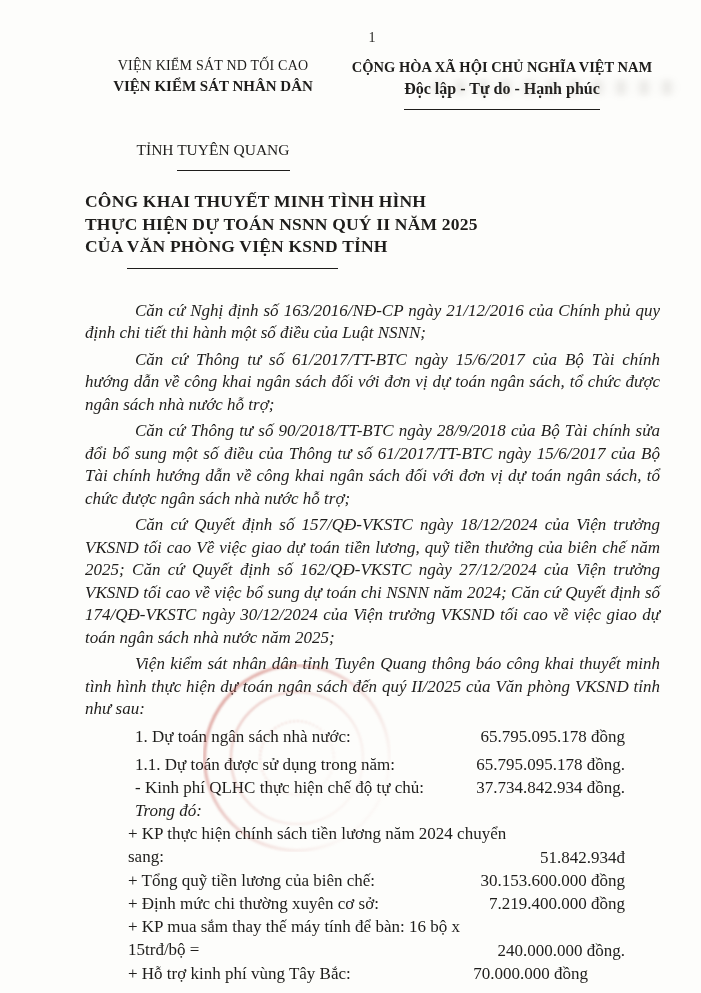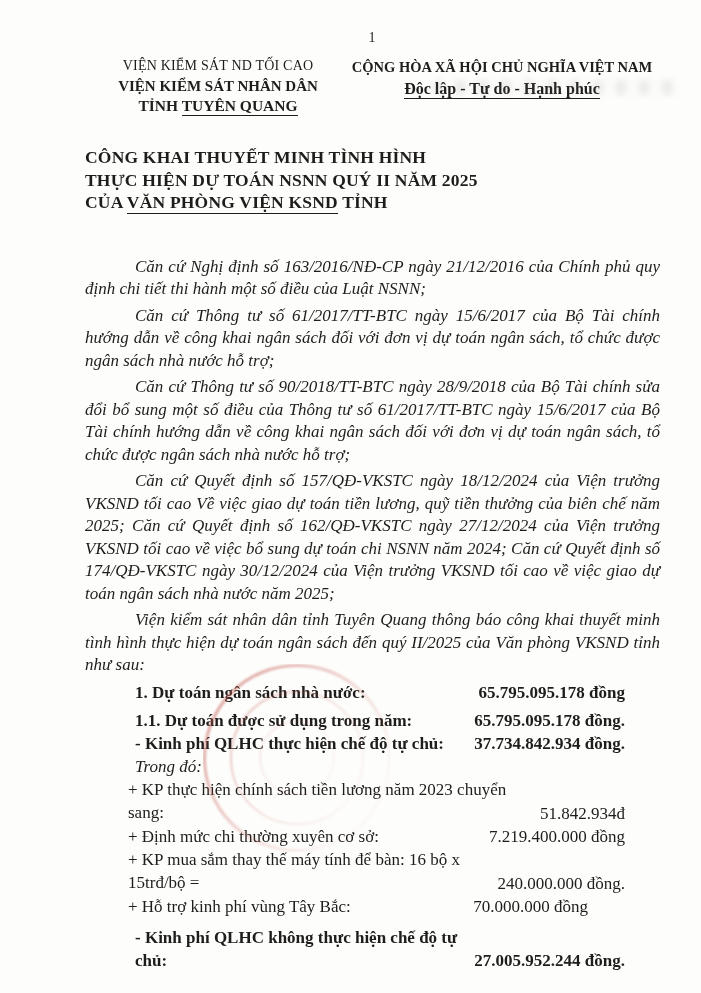--- a/index.html
+++ b/index.html
@@ -9,45 +9,45 @@
     margin:0 auto;
     background:#fdfdfb;
     overflow:hidden;
     font-family:"Liberation Serif","DejaVu Serif",serif;
     color:#1e1d1b;
     box-sizing:border-box;
     padding:30px 41px 0 85px;
   }
   .page-number{text-align:center;font-size:14px;letter-spacing:1px;margin-bottom:10px;}
   
-  .header{display:flex;justify-content:flex-end;align-items:flex-start;}
+  .header{display:flex;justify-content:space-between;align-items:flex-start;}
   .hdr-left{width:256px;text-align:center;line-height:20px;}
   .hdr-left .l1{font-size:14px;font-weight:400;letter-spacing:.2px;}
   .hdr-left .l2{font-size:15px;font-weight:700;}
-  .hdr-left .l3{font-size:15.5px;font-weight:700;}
+  .hdr-left .l3{font-size:15.5px;font-weight:400;margin-top:44px;}
   .hdr-right{width:312px;text-align:center;line-height:22px;margin-right:2px;font-family:Liberation Serif, serif;}
   .hdr-right .l1{font-size:14.5px;font-weight:700;}
   .hdr-right .l2{font-size:16px;font-weight:700;}
-  .u{border-bottom:1.5px solid #1e1d1b;padding-bottom:1px;}
+  .u{border-bottom:1.5px solid #1e1d1b;padding-bottom:12px;}
   
   .title{margin-top:30px;font-weight:700;font-size:17.5px;line-height:22.5px;letter-spacing:.2px;}
   
   .paras{margin-top:42px;}
   .paras p{
     margin:0 0 4px 0;
     font-style:italic;
     font-size:17px;line-height:22.5px;
     text-align:justify;text-indent:50px;
   }
   
   .figures{margin-top:4px;font-size:17px;line-height:23px;}
   .frow{display:flex;margin-left:43px;width:497px;}
   .frow.num{padding-left:7px;box-sizing:border-box;}
   .frow .val{margin-left:auto;white-space:nowrap;}
-  .frow.bold, .frow.bold .val{font-weight:700;}
+  .frow.bold, .frow.bold .val{font-weight:400;}
   .frow.inline .val{margin-left:7px;margin-top:24px;}
   .frow .pullback{margin-right:37px;}
   .trong-do{margin-left:50px;font-style:italic;}
   .r1{margin-bottom:5px;}
   .r10{margin-top:7px;margin-bottom:3px;align-items:flex-end;}
   
   .stamp{
     position:absolute;left:203px;top:664px;width:188px;height:188px;
     pointer-events:none;
     filter:blur(1.1px);
@@ -112,24 +112,28 @@
     </div>
 
     <div class="frow num bold">
       <span class="lbl">- Kinh phí QLHC thực hiện chế độ tự chủ:</span>
       <span class="val">37.734.842.934 đồng.</span>
     </div>
 
     <div class="trong-do">Trong đó:</div>
 
     <div class="frow inline">
-      <span class="lbl">+ KP thực hiện chính sách tiền lương năm 2023 chuyển sang:</span>
+      <span class="lbl">+ KP thực hiện chính sách tiền lương năm 2024 chuyển sang:</span>
       <span class="val">51.842.934đ</span>
     </div>
 
+    <div class="frow">
+      <span class="lbl">+ Tổng quỹ tiền lương của biên chế:</span>
+      <span class="val">30.153.600.000 đồng</span>
+    </div>
 
     <div class="frow">
       <span class="lbl">+ Định mức chi thường xuyên cơ sở:</span>
       <span class="val">7.219.400.000 đồng</span>
     </div>
 
     <div class="frow inline">
       <span class="lbl">+ KP mua sắm thay thế máy tính để bàn: 16 bộ x 15trđ/bộ =</span>
       <span class="val">240.000.000 đồng.</span>
     </div>

